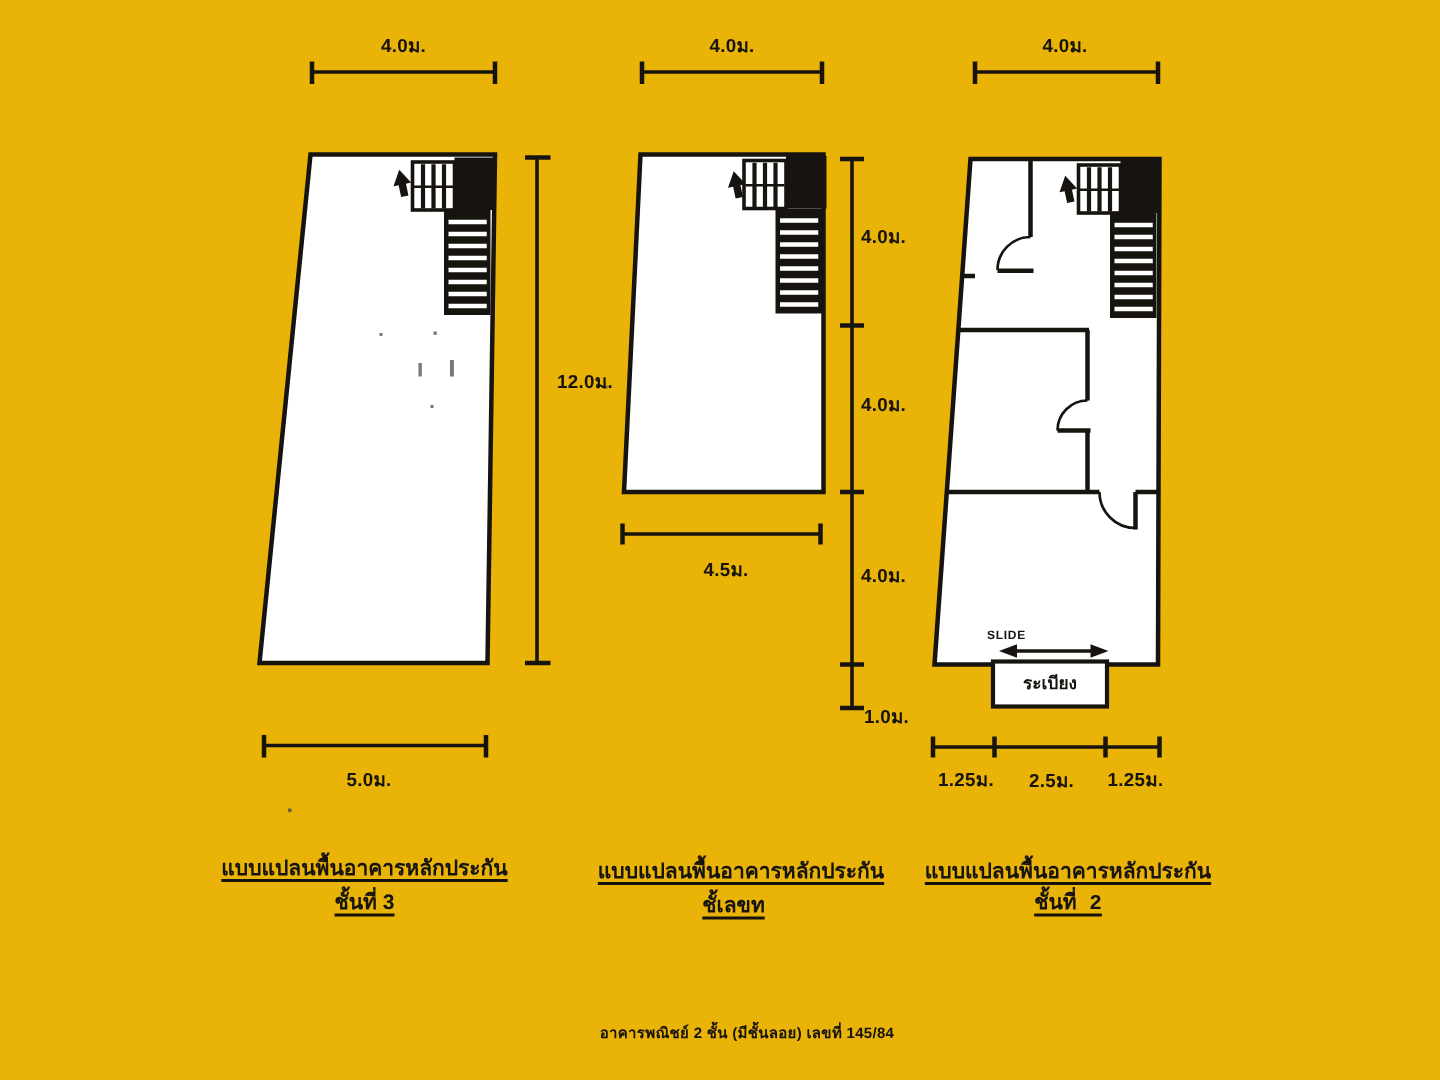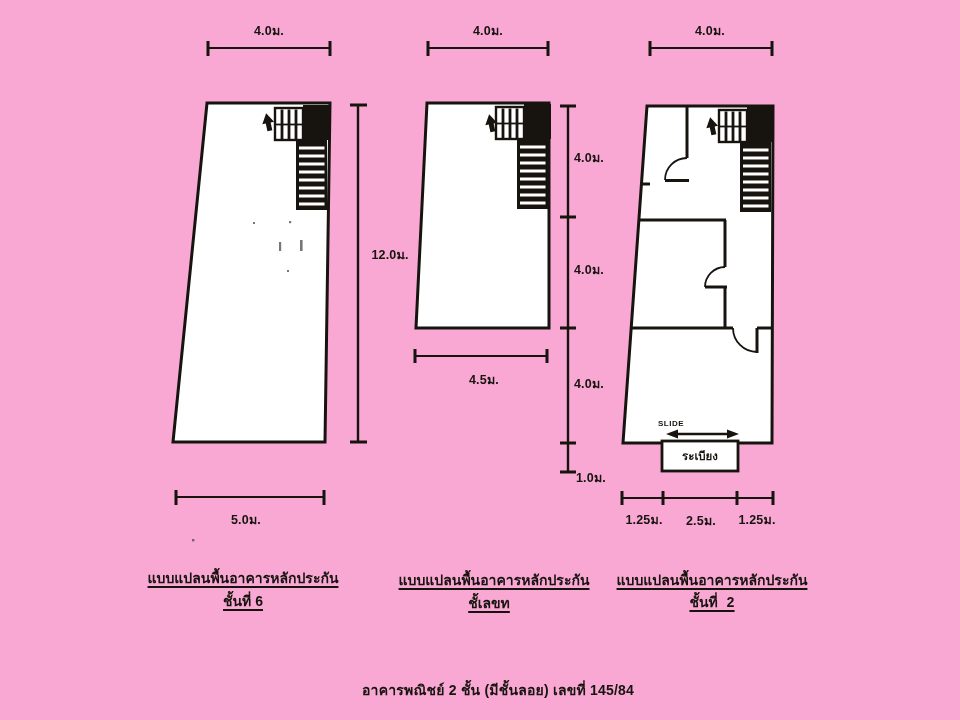--- a/index.html
+++ b/index.html
@@ -1,28 +1,28 @@
 <!DOCTYPE html>
 <html><head>
 <meta charset="utf-8">
 <style>
   html,body{margin:0;padding:0;background:#ffffff;}
   #canvas{
-    position:relative;width:960px;height:720px;background:#f9a8d4;overflow:hidden;
+    position:relative;width:960px;height:720px;background:#eab308;overflow:hidden;
     font-family:"Liberation Sans","DejaVu Sans",sans-serif;color:#17140f;
   }
   #linework{position:absolute;left:0;top:0;}
   .lbl{
     position:absolute;transform:translate(-50%,-50%);white-space:nowrap;
     font-weight:bold;color:#17140f;line-height:1;
   }
   .dim{font-size:12.5px;letter-spacing:.2px;}
   .title{font-size:14px;text-decoration:underline;text-underline-offset:3px;text-decoration-thickness:1.5px;}
   .subtitle{font-size:14px;text-decoration:underline;text-underline-offset:3px;text-decoration-thickness:1.5px;}
-  .caption{font-size:14px;letter-spacing:.2px;}
+  .caption{font-size:10px;letter-spacing:.2px;}
   .slide{font-size:8px;letter-spacing:.5px;}
   .balcony{font-size:11.5px;}
 </style>
 </head>
 <body>
 
 <div id="canvas">
 
   <svg id="linework" width="960" height="720" viewBox="0 0 960 720">
     <defs>
@@ -144,21 +144,21 @@
   <span class="lbl dim" style="left:484px;top:380px;">4.5ม.</span>
 
   <span class="lbl slide" style="left:671px;top:424px;">SLIDE</span>
   <span class="lbl balcony" style="left:700px;top:457px;">ระเบียง</span>
 
   <span class="lbl dim" style="left:644px;top:520px;">1.25ม.</span>
   <span class="lbl dim" style="left:701px;top:521px;">2.5ม.</span>
   <span class="lbl dim" style="left:757px;top:520px;">1.25ม.</span>
 
   <span class="lbl title" style="left:243px;top:578px;">แบบแปลนพื้นอาคารหลักประกัน</span>
-  <span class="lbl subtitle" style="left:243px;top:601px;">ชั้นที่ 6</span>
+  <span class="lbl subtitle" style="left:243px;top:601px;">ชั้นที่ 3</span>
 
   <span class="lbl title" style="left:494px;top:580px;">แบบแปลนพื้นอาคารหลักประกัน</span>
   <span class="lbl subtitle" style="left:489px;top:603px;">ชั้เลขท</span>
 
   <span class="lbl title" style="left:712px;top:580px;">แบบแปลนพื้นอาคารหลักประกัน</span>
   <span class="lbl subtitle" style="left:712px;top:603px;font-family:Liberation Mono, monospace;">ชั้นที่ 2</span>
 
   <span class="lbl caption" style="left:498px;top:690px;">อาคารพณิชย์ 2 ชั้น (มีชั้นลอย) เลขที่ 145/84</span>
 </div>
 

